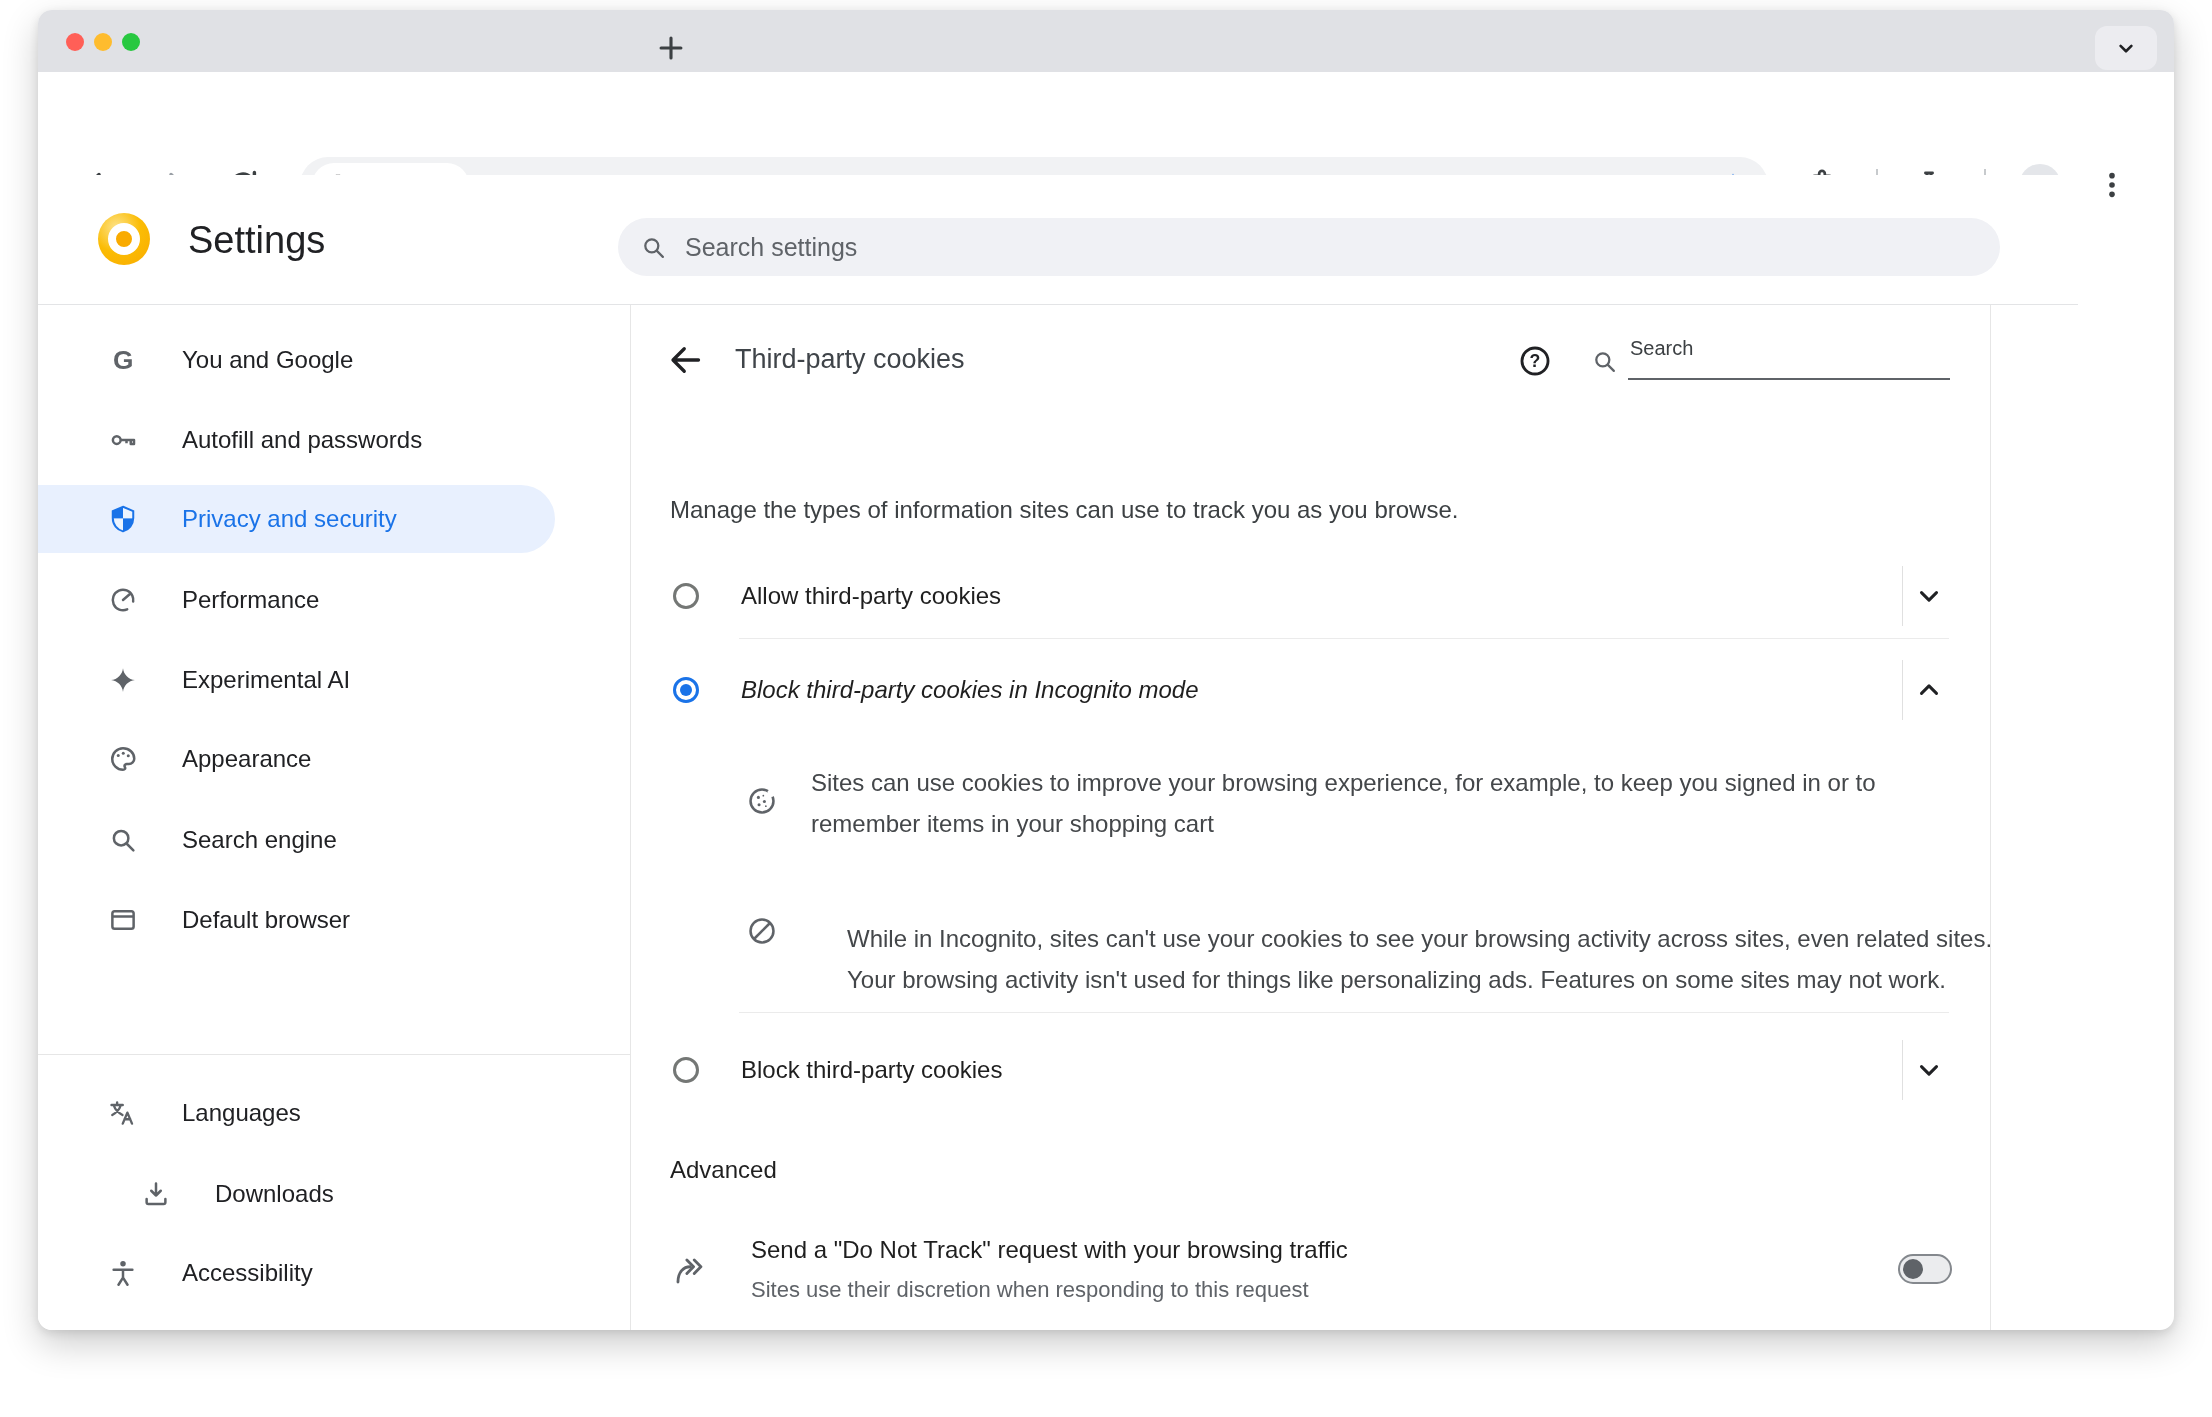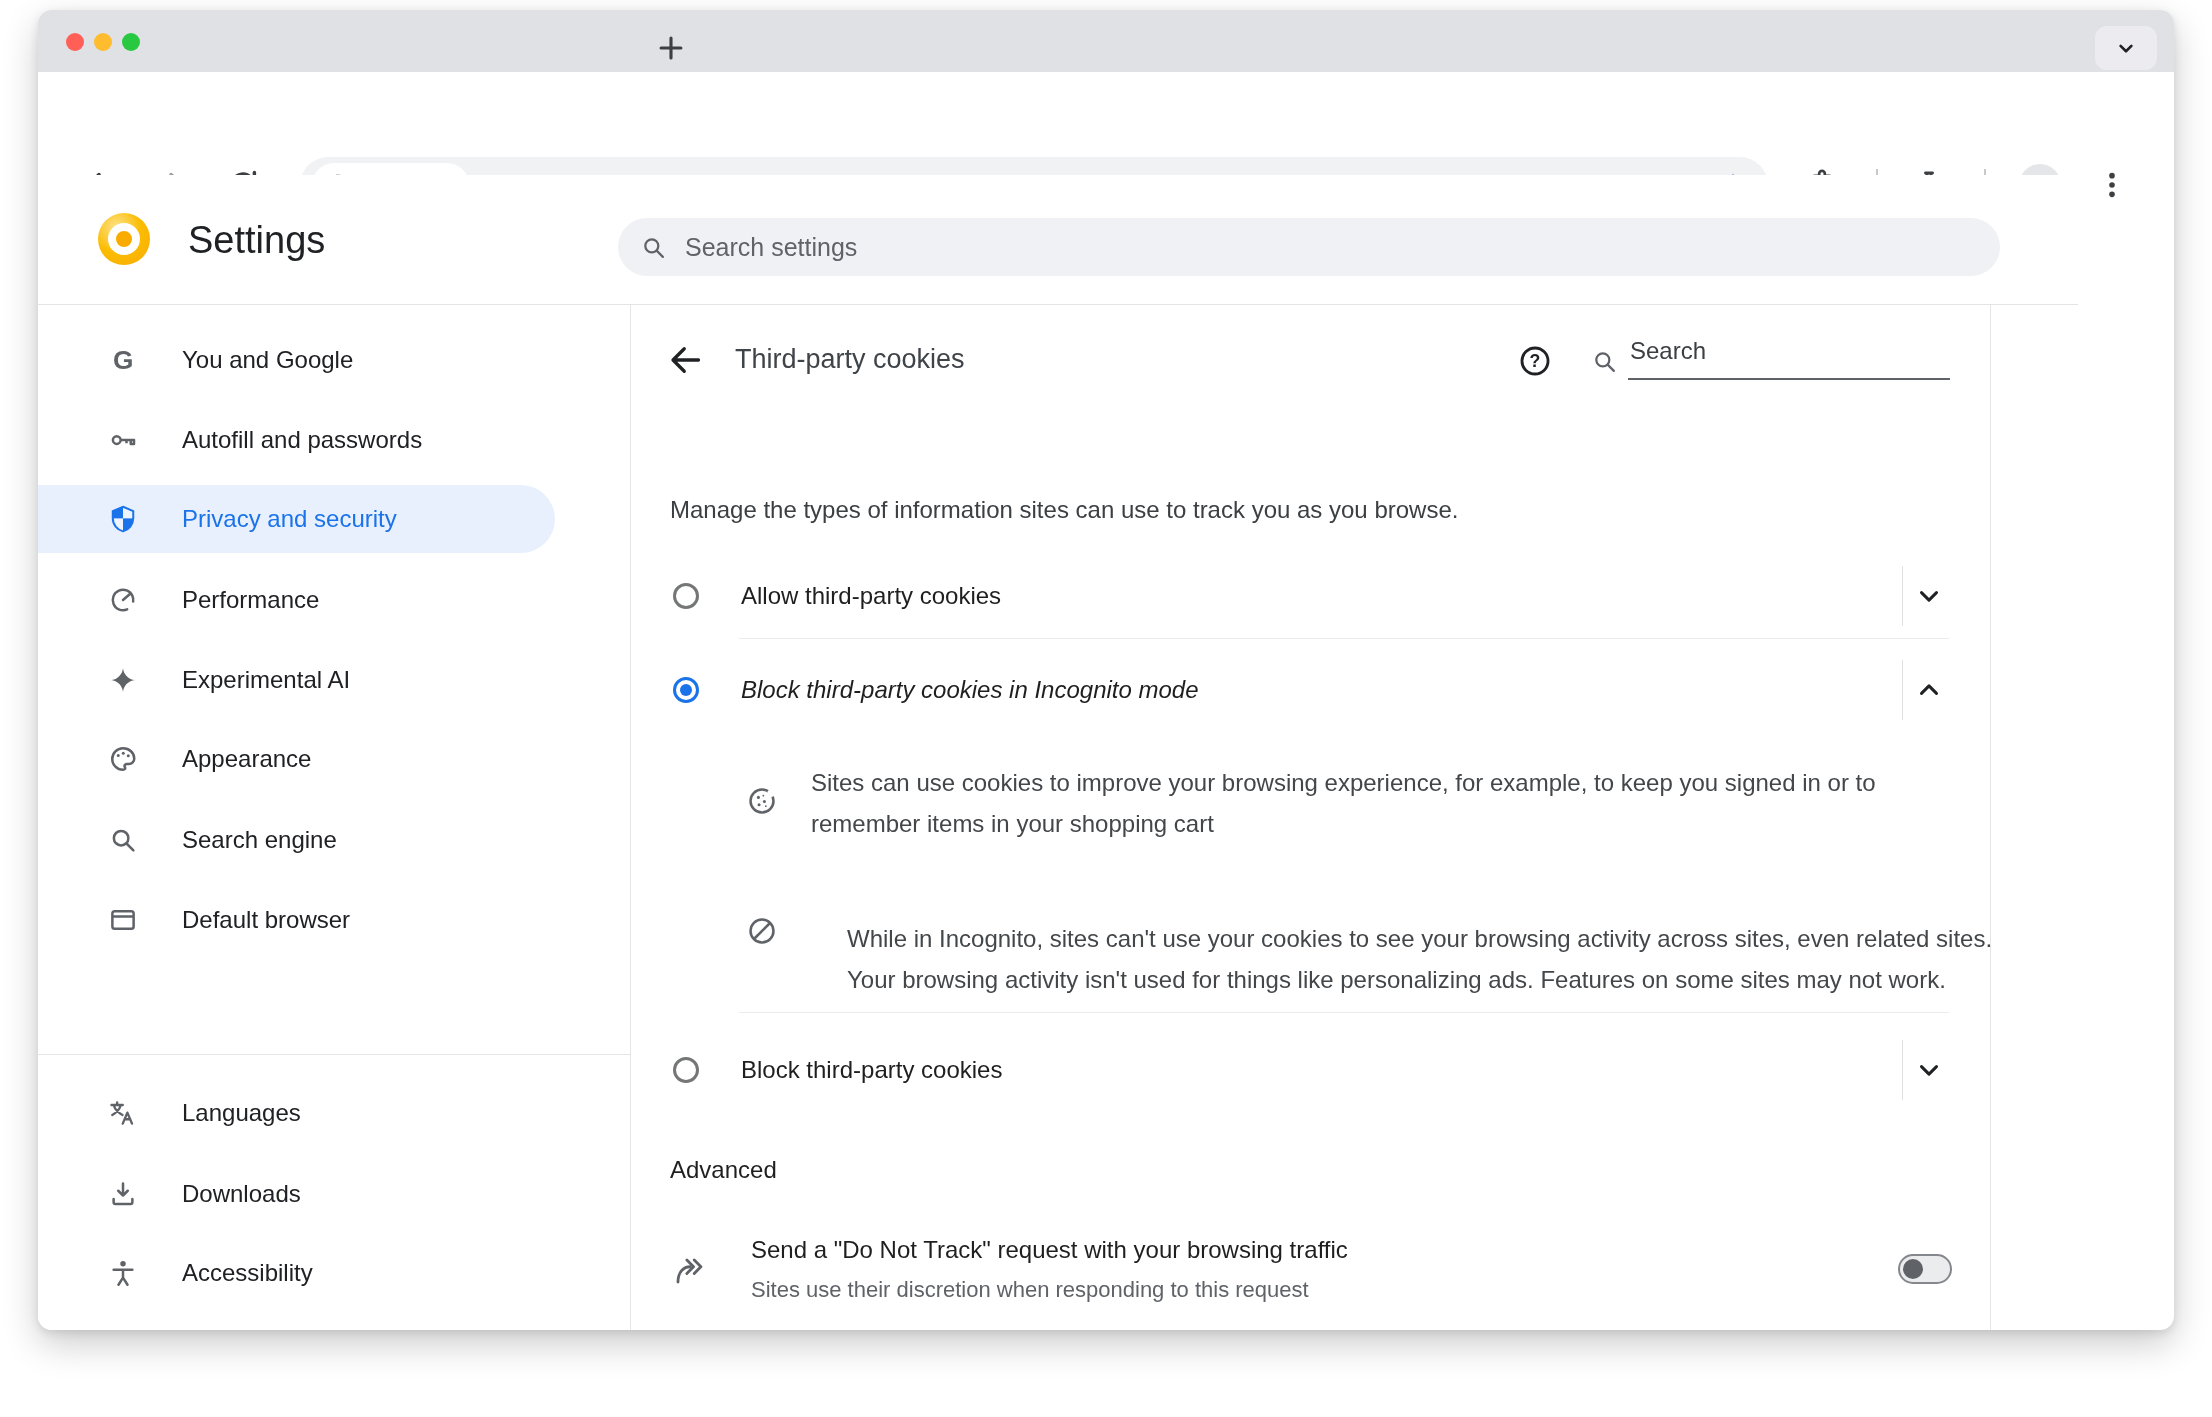--- a/index.html
+++ b/index.html
@@ -104,21 +104,21 @@
   .back-btn{position:absolute;left:629px;top:332px;width:36px;height:36px;cursor:pointer;}
   .page-title{position:absolute;left:697px;top:334px;font-size:27px;color:#3f4449;}
   .help-btn{position:absolute;left:1480px;top:334px;width:34px;height:34px;cursor:pointer;}
   .pg-mag{position:absolute;left:1553px;top:338px;width:27px;height:27px;}
   .pg-search{
     position:absolute;left:1590px;top:326px;width:322px;height:44px;
     border-bottom:2px solid #5f6368;box-sizing:border-box;
   }
   .pg-search input{
     width:100%;border:0;outline:0;background:transparent;
-    font-family:"Liberation Sans",sans-serif;font-size:24px;color:#3c4043;
+    font-family:"Liberation Sans",sans-serif;font-size:20px;color:#3c4043;
   }
   .pg-search input::placeholder{color:#3c4043;opacity:1;}
   .intro{position:absolute;left:632px;top:486px;font-size:24px;color:#3c4043;}
   .radio{
     position:absolute;width:26px;height:26px;border-radius:50%;
     border:3px solid #747775;box-sizing:border-box;
   }
   .radio.sel{border-color:#1a73e8;}
   .radio.sel::after{
     content:"";position:absolute;left:4px;top:4px;width:12px;height:12px;
@@ -345,21 +345,21 @@
   <div class="nav-item" style="top:1069px;">
     <div class="nav-ic">
       <svg viewBox="0 0 24 24">
         <path d="M2.8 5.6h9M7.3 3.6v2M10.3 5.6c-1.1 3.5-3.5 6.2-6.9 8M4.6 5.8c1 3.3 3.7 6 7 7.8" fill="none" stroke="#5f6368" stroke-width="1.9" stroke-linecap="round" stroke-linejoin="round"></path>
         <path d="M11.8 20.5l3.7-8.8 3.7 8.8M13.2 17h4.6" fill="none" stroke="#5f6368" stroke-width="1.9" stroke-linecap="round" stroke-linejoin="round"></path>
       </svg>
     </div>
     <div class="nav-label">Languages</div>
   </div>
 
-  <div class="nav-item" style="top:1150px;">
+  <div class="nav-item" style="top:1150px;margin-left:33px;">
     <div class="nav-ic">
       <svg viewBox="0 0 24 24">
         <path d="M12 3.6v9.6M8.2 9.4l3.8 3.8 3.8-3.8" fill="none" stroke="#5f6368" stroke-width="2" stroke-linecap="round" stroke-linejoin="round"></path>
         <path d="M4.5 16v2.6a1.4 1.4 0 0 0 1.4 1.4h12.2a1.4 1.4 0 0 0 1.4-1.4V16" fill="none" stroke="#5f6368" stroke-width="2" stroke-linecap="round"></path>
       </svg>
     </div>
     <div class="nav-label">Downloads</div>
   </div>
 
   <div class="nav-item" style="top:1229px;">

